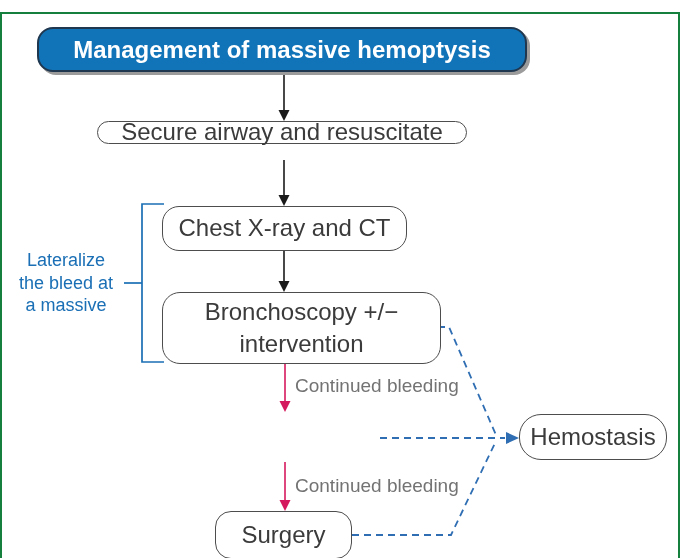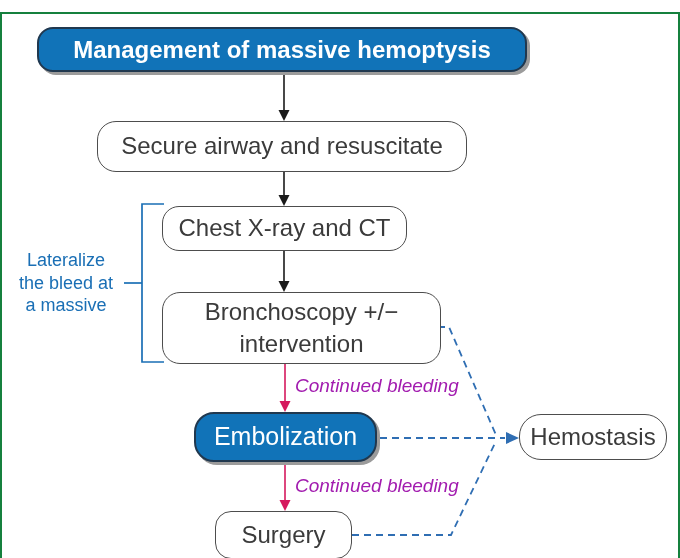--- a/index.html
+++ b/index.html
@@ -18,33 +18,33 @@
     background:#1173b8; border:2px solid #20384f; color:#ffffff;
     box-shadow:3px 3px 0 #9b9b9b;
   }
   .title-box {
     position:absolute; left:35px; top:13px; width:490px; height:45px;
     box-sizing:border-box; background:#1173b8; border:2px solid #20384f;
     border-radius:16px; box-shadow:3px 3px 0 #9b9b9b;
     display:flex; align-items:center; justify-content:center;
     color:#ffffff; font-size:24px; font-weight:bold;
   }
-  .box-secure   { left:95px;  top:107px; width:370px; height:51px; border-radius:19px;justify-content:center; }
+  .box-secure   { left:95px;  top:107px; width:370px; height:23px; border-radius:19px;justify-content:center; }
   .box-chest    { left:160px; top:192px; width:245px; height:45px; border-radius:17px;text-align:right; }
   .box-bronch   { left:160px; top:278px; width:279px; height:72px; border-radius:18px;
                   white-space:pre-line; line-height:32px; }
   .box-embol    { left:192px; top:398px; width:183px; height:50px; border-radius:20px; font-size:25px; }
   .box-surgery  { left:213px; top:497px; width:137px; height:48px; border-radius:16px; }
   .box-hemo     { left:517px; top:400px; width:148px; height:46px; border-radius:22px; }
   .side-note {
     position:absolute; left:4px; top:235px; width:120px;
     color:#1a6fb5; font-size:18px; line-height:22.5px; text-align:center;
     white-space:pre-line;
   }
-  .edge-label { position:absolute; color:#a21caf; font-size:19px;font-style:italic; }
+  .edge-label { position:absolute; color:#737373; font-size:19px; }
   .edge-label.first  { left:293px; top:361px; }
   .edge-label.second { left:293px; top:461px; }
 </style>
 </head>
 <body>
 
 <div id="stage">
 
   <svg id="connectors" width="680" height="558" viewBox="0 0 680 558" xmlns="http://www.w3.org/2000/svg">
 
@@ -97,23 +97,20 @@
 
   <div class="node box-chest">
     <span>Chest X-ray and CT</span>
   </div>
 
   <div class="node box-bronch">
     <span style="white-space:pre-line">Bronchoscopy +/−
 intervention</span>
   </div>
 
-  <div class="node primary box-embol">
-    <span>Embolization</span>
-  </div>
 
   <div class="node box-surgery">
     <span>Surgery</span>
   </div>
 
   <div class="node box-hemo">
     <span>Hemostasis</span>
   </div>
 
   <div class="side-note">Lateralize

